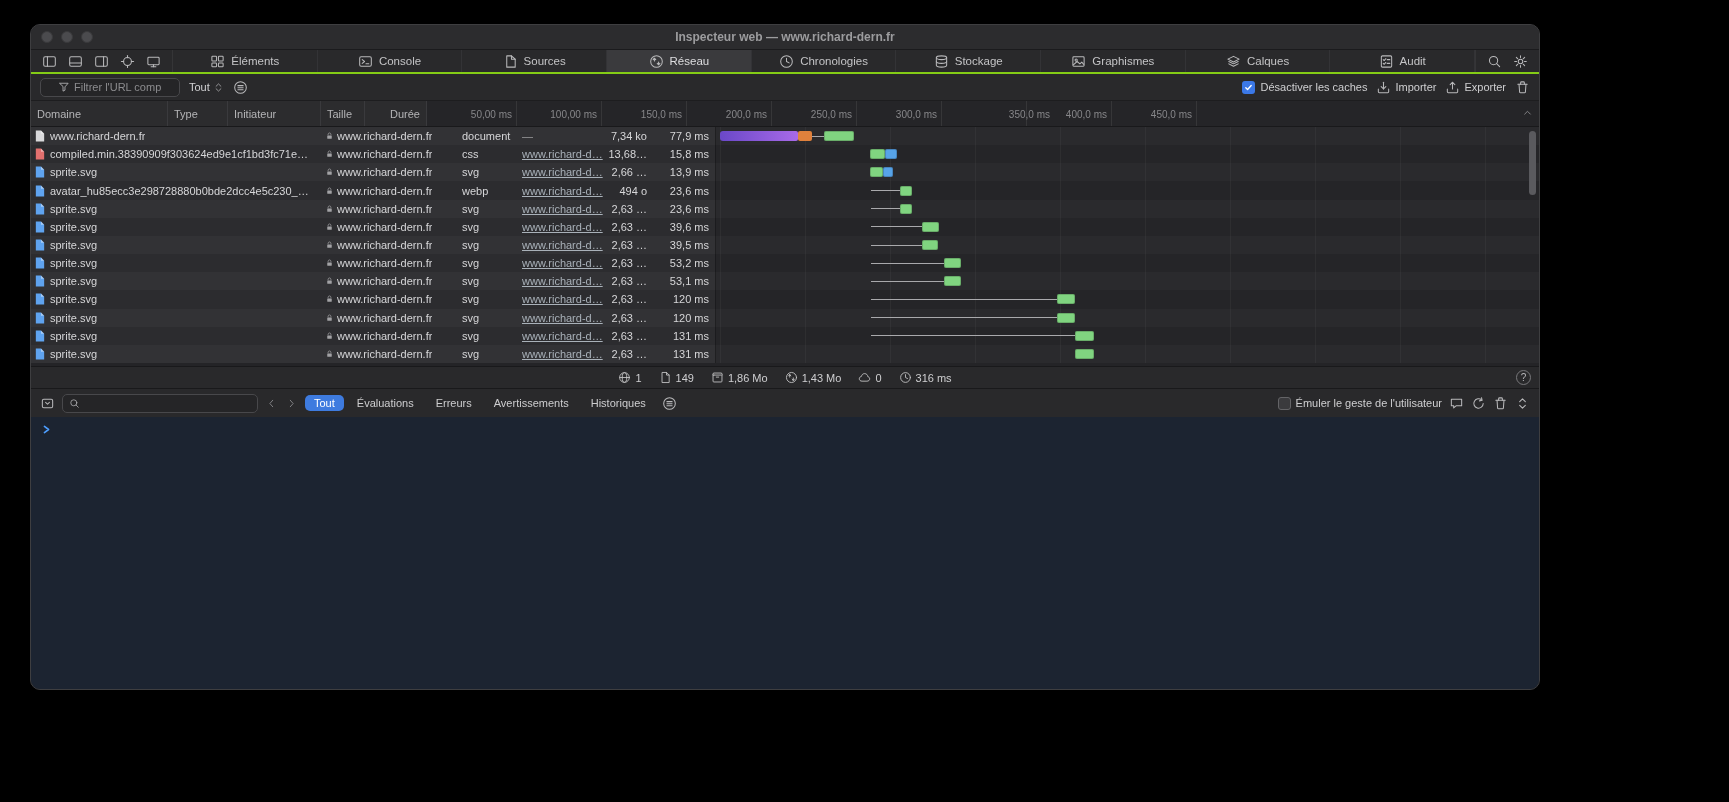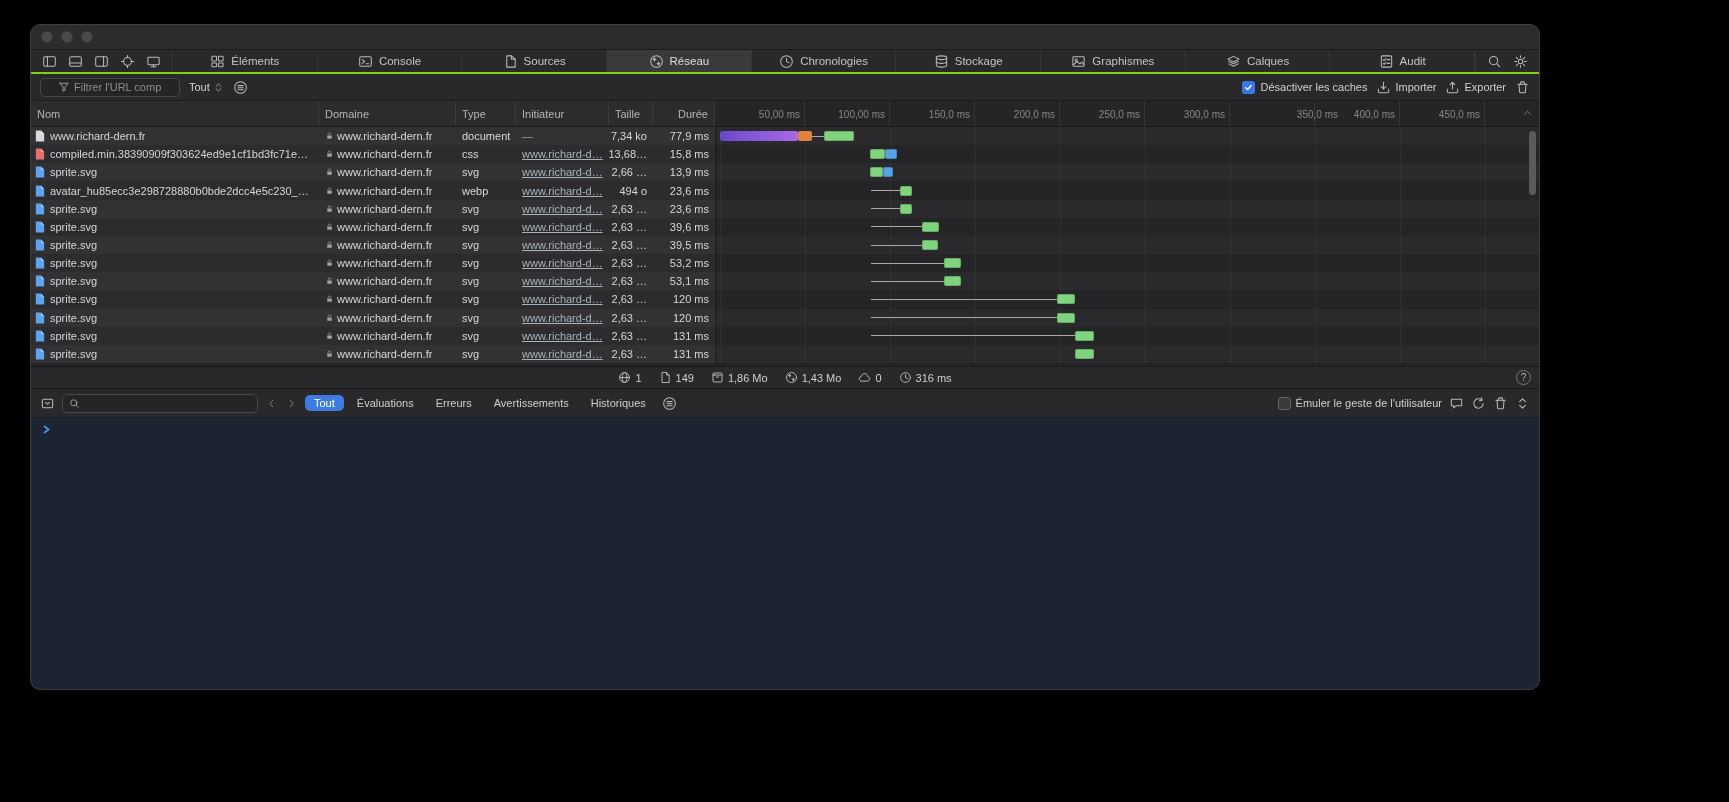--- a/index.html
+++ b/index.html
@@ -93,20 +93,21 @@
 <body>
 
 <div class="window">
 
   <div class="titlebar">
     <div class="lights">
       <span class="light"></span>
       <span class="light"></span>
       <span class="light"></span>
     </div>
+    <div class="title">Inspecteur web — www.richard-dern.fr</div>
   </div>
 
   <div class="tabbar">
     <div class="tool-group" id="toolLeft">
         <span class="icon">
           <svg viewBox="0 0 16 16" fill="none" stroke="currentColor" stroke-width="1.1" stroke-linecap="round" stroke-linejoin="round">
             <rect x="1.8" y="3" width="12.4" height="10" rx="1.5"></rect>
             <line x1="5.8" y1="3" x2="5.8" y2="13"></line>
           </svg>
         </span>
@@ -309,21 +310,20 @@
         <svg viewBox="0 0 16 16" fill="none" stroke="currentColor" stroke-width="1.1" stroke-linecap="round" stroke-linejoin="round">
           <path d="M3 4.5 L13 4.5"></path>
           <path d="M6 4.5 L6 3 C6 2.45 6.45 2 7 2 L9 2 C9.55 2 10 2.45 10 3 L10 4.5"></path>
           <path d="M4.3 4.5 L4.9 12.8 C4.94 13.35 5.4 13.7 5.9 13.7 L10.1 13.7 C10.6 13.7 11.06 13.35 11.1 12.8 L11.7 4.5"></path>
         </svg>
       </span>
   </div>
 
   <div class="table">
     <div class="thead">
-      <div class="hcell c-name">Nom</div>
       <div class="hcell c-domain">Domaine</div>
       <div class="hcell c-type">Type</div>
       <div class="hcell c-init">Initiateur</div>
       <div class="hcell c-size" style="justify-content:flex-start">Taille</div>
       <div class="hcell c-dur">Durée</div>
       <div class="tlhead" id="tlhead">
         <span class="icon collapse">
             <svg viewBox="0 0 16 16" fill="none" stroke="currentColor" stroke-width="1.1" stroke-linecap="round" stroke-linejoin="round">
               <polyline points="4.5 10 8 6.5 11.5 10"></polyline>
             </svg>

